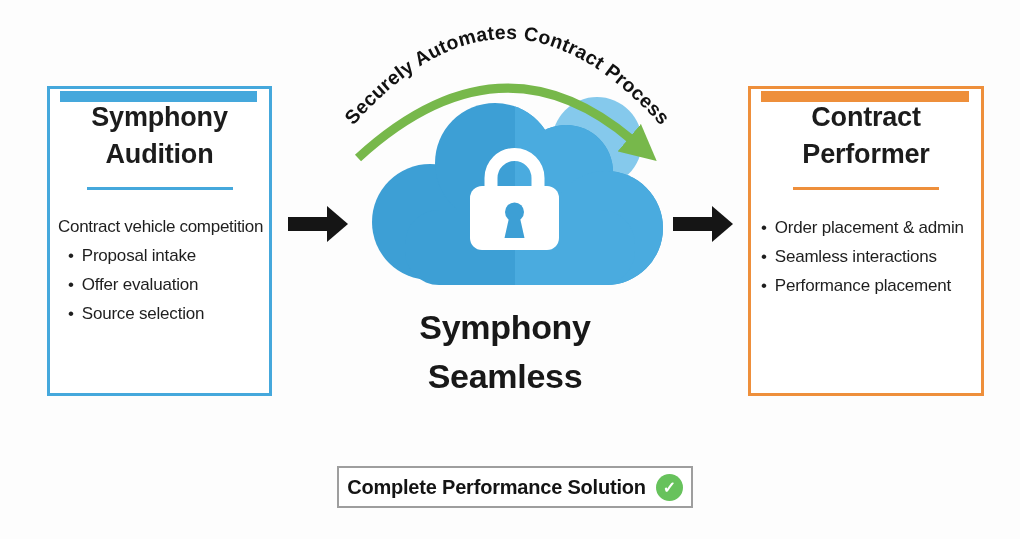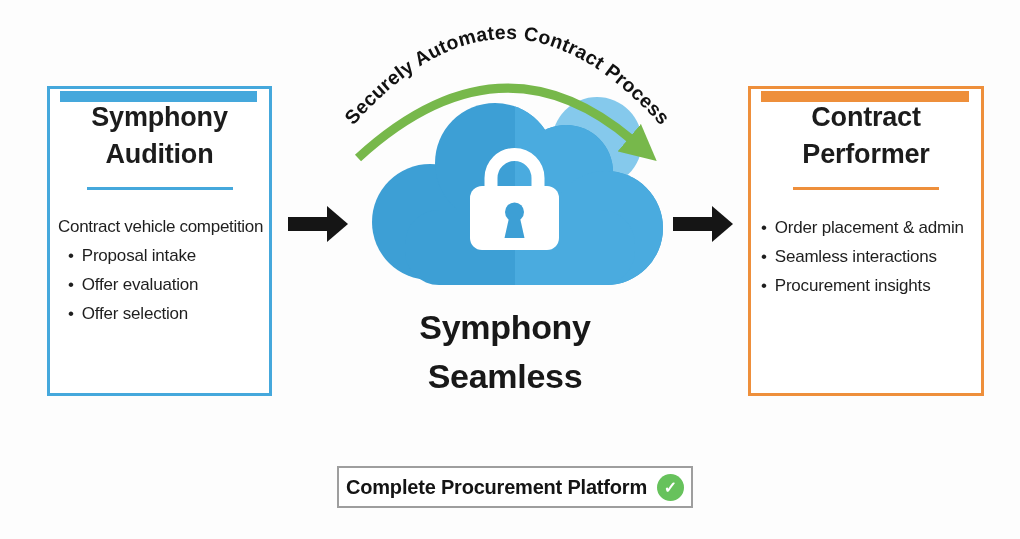--- a/index.html
+++ b/index.html
@@ -145,52 +145,52 @@
       <li>
         <span class="dot">•</span>
         <span>Proposal intake</span>
       </li>
       <li>
         <span class="dot">•</span>
         <span>Offer evaluation</span>
       </li>
       <li>
         <span class="dot">•</span>
-        <span>Offer selection</span>
+        <span>Source selection</span>
       </li>
     </ul>
   </div>
 
   <div class="card performer">
     <div class="card-bar"></div>
     <div class="card-title">Contract Performer</div>
     <div class="card-divider"></div>
     <ul class="bullets">
       <li>
         <span class="dot">•</span>
         <span>Order placement &amp; admin</span>
       </li>
       <li>
         <span class="dot">•</span>
         <span>Seamless interactions</span>
       </li>
       <li>
         <span class="dot">•</span>
-        <span>Procurement insights</span>
+        <span>Performance placement</span>
       </li>
     </ul>
   </div>
 
   <svg class="flow-arrow left" viewBox="0 0 62 40">
     <rect x="1" y="13" width="39" height="14" fill="var(--arrow-black)"></rect>
     <polygon points="40,2 61,20 40,38" fill="var(--arrow-black)"></polygon>
   </svg>
   <svg class="flow-arrow right" viewBox="0 0 62 40">
     <rect x="1" y="13" width="39" height="14" fill="var(--arrow-black)"></rect>
     <polygon points="40,2 61,20 40,38" fill="var(--arrow-black)"></polygon>
   </svg>
 
   <div class="footer-box">
-    <span class="footer-label">Complete Procurement Platform</span>
+    <span class="footer-label">Complete Performance Solution</span>
     <span class="check-badge">✓</span>
   </div>
 
 </div>
 
 </body></html>

